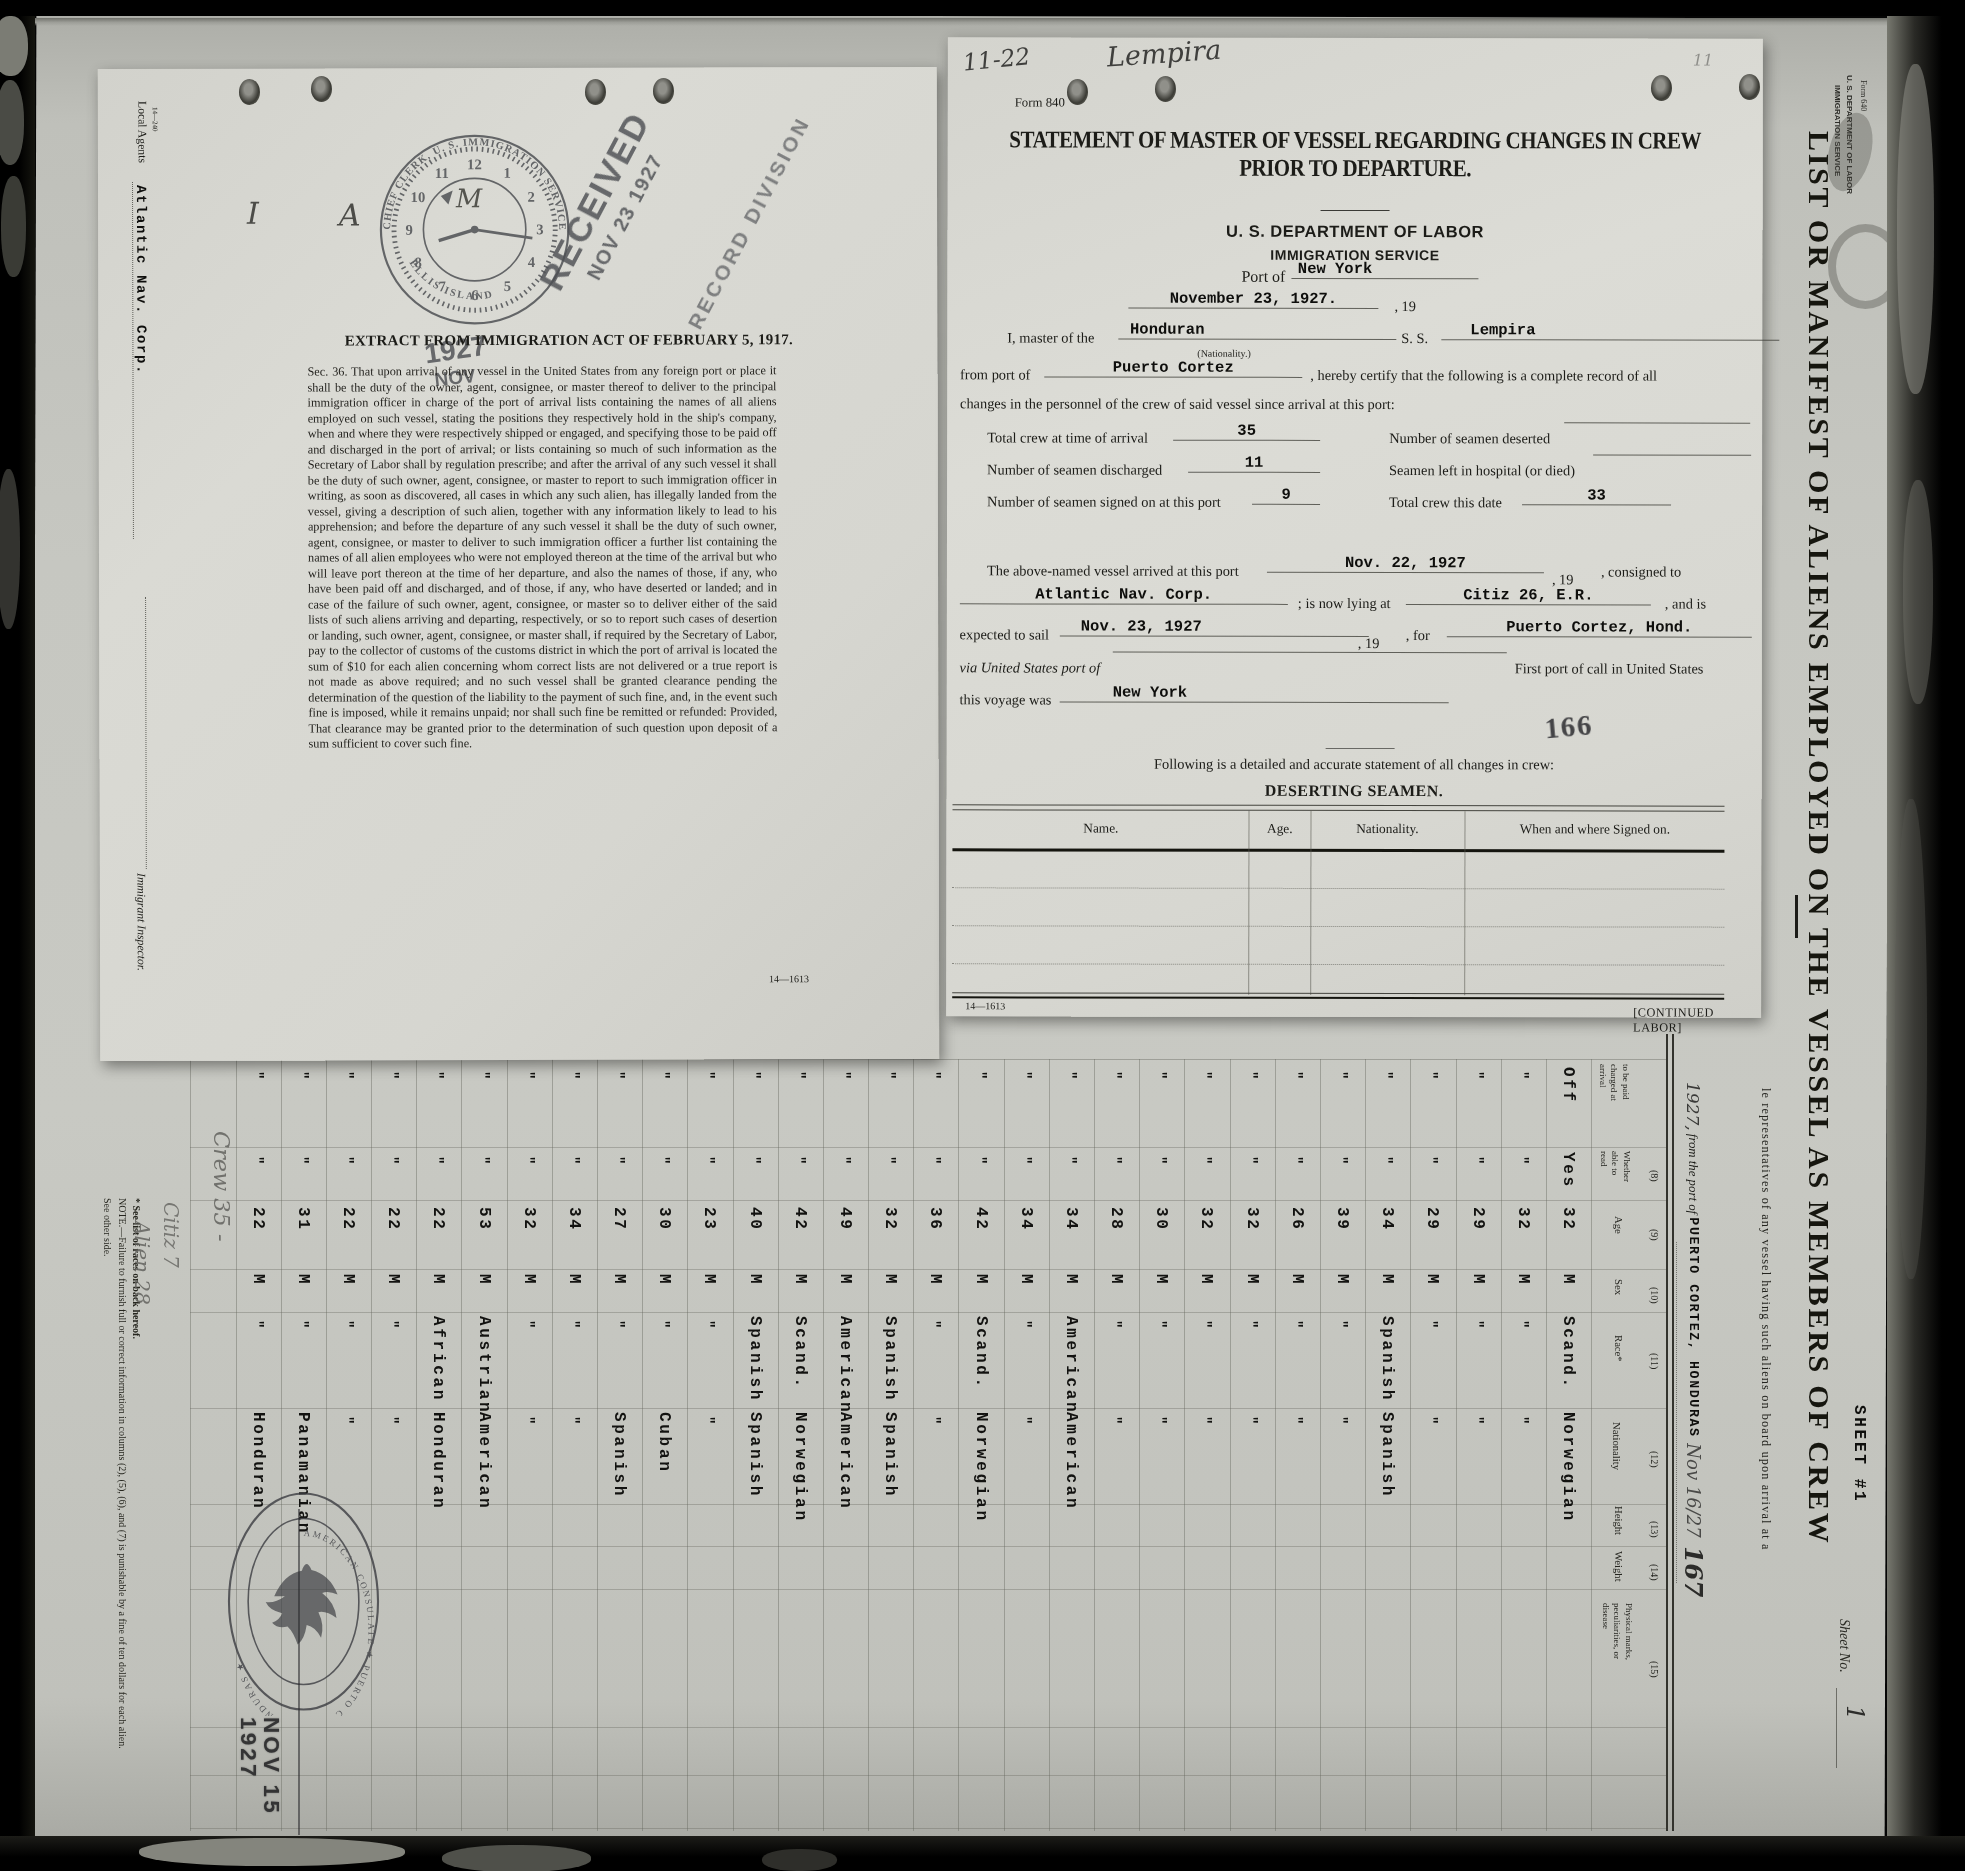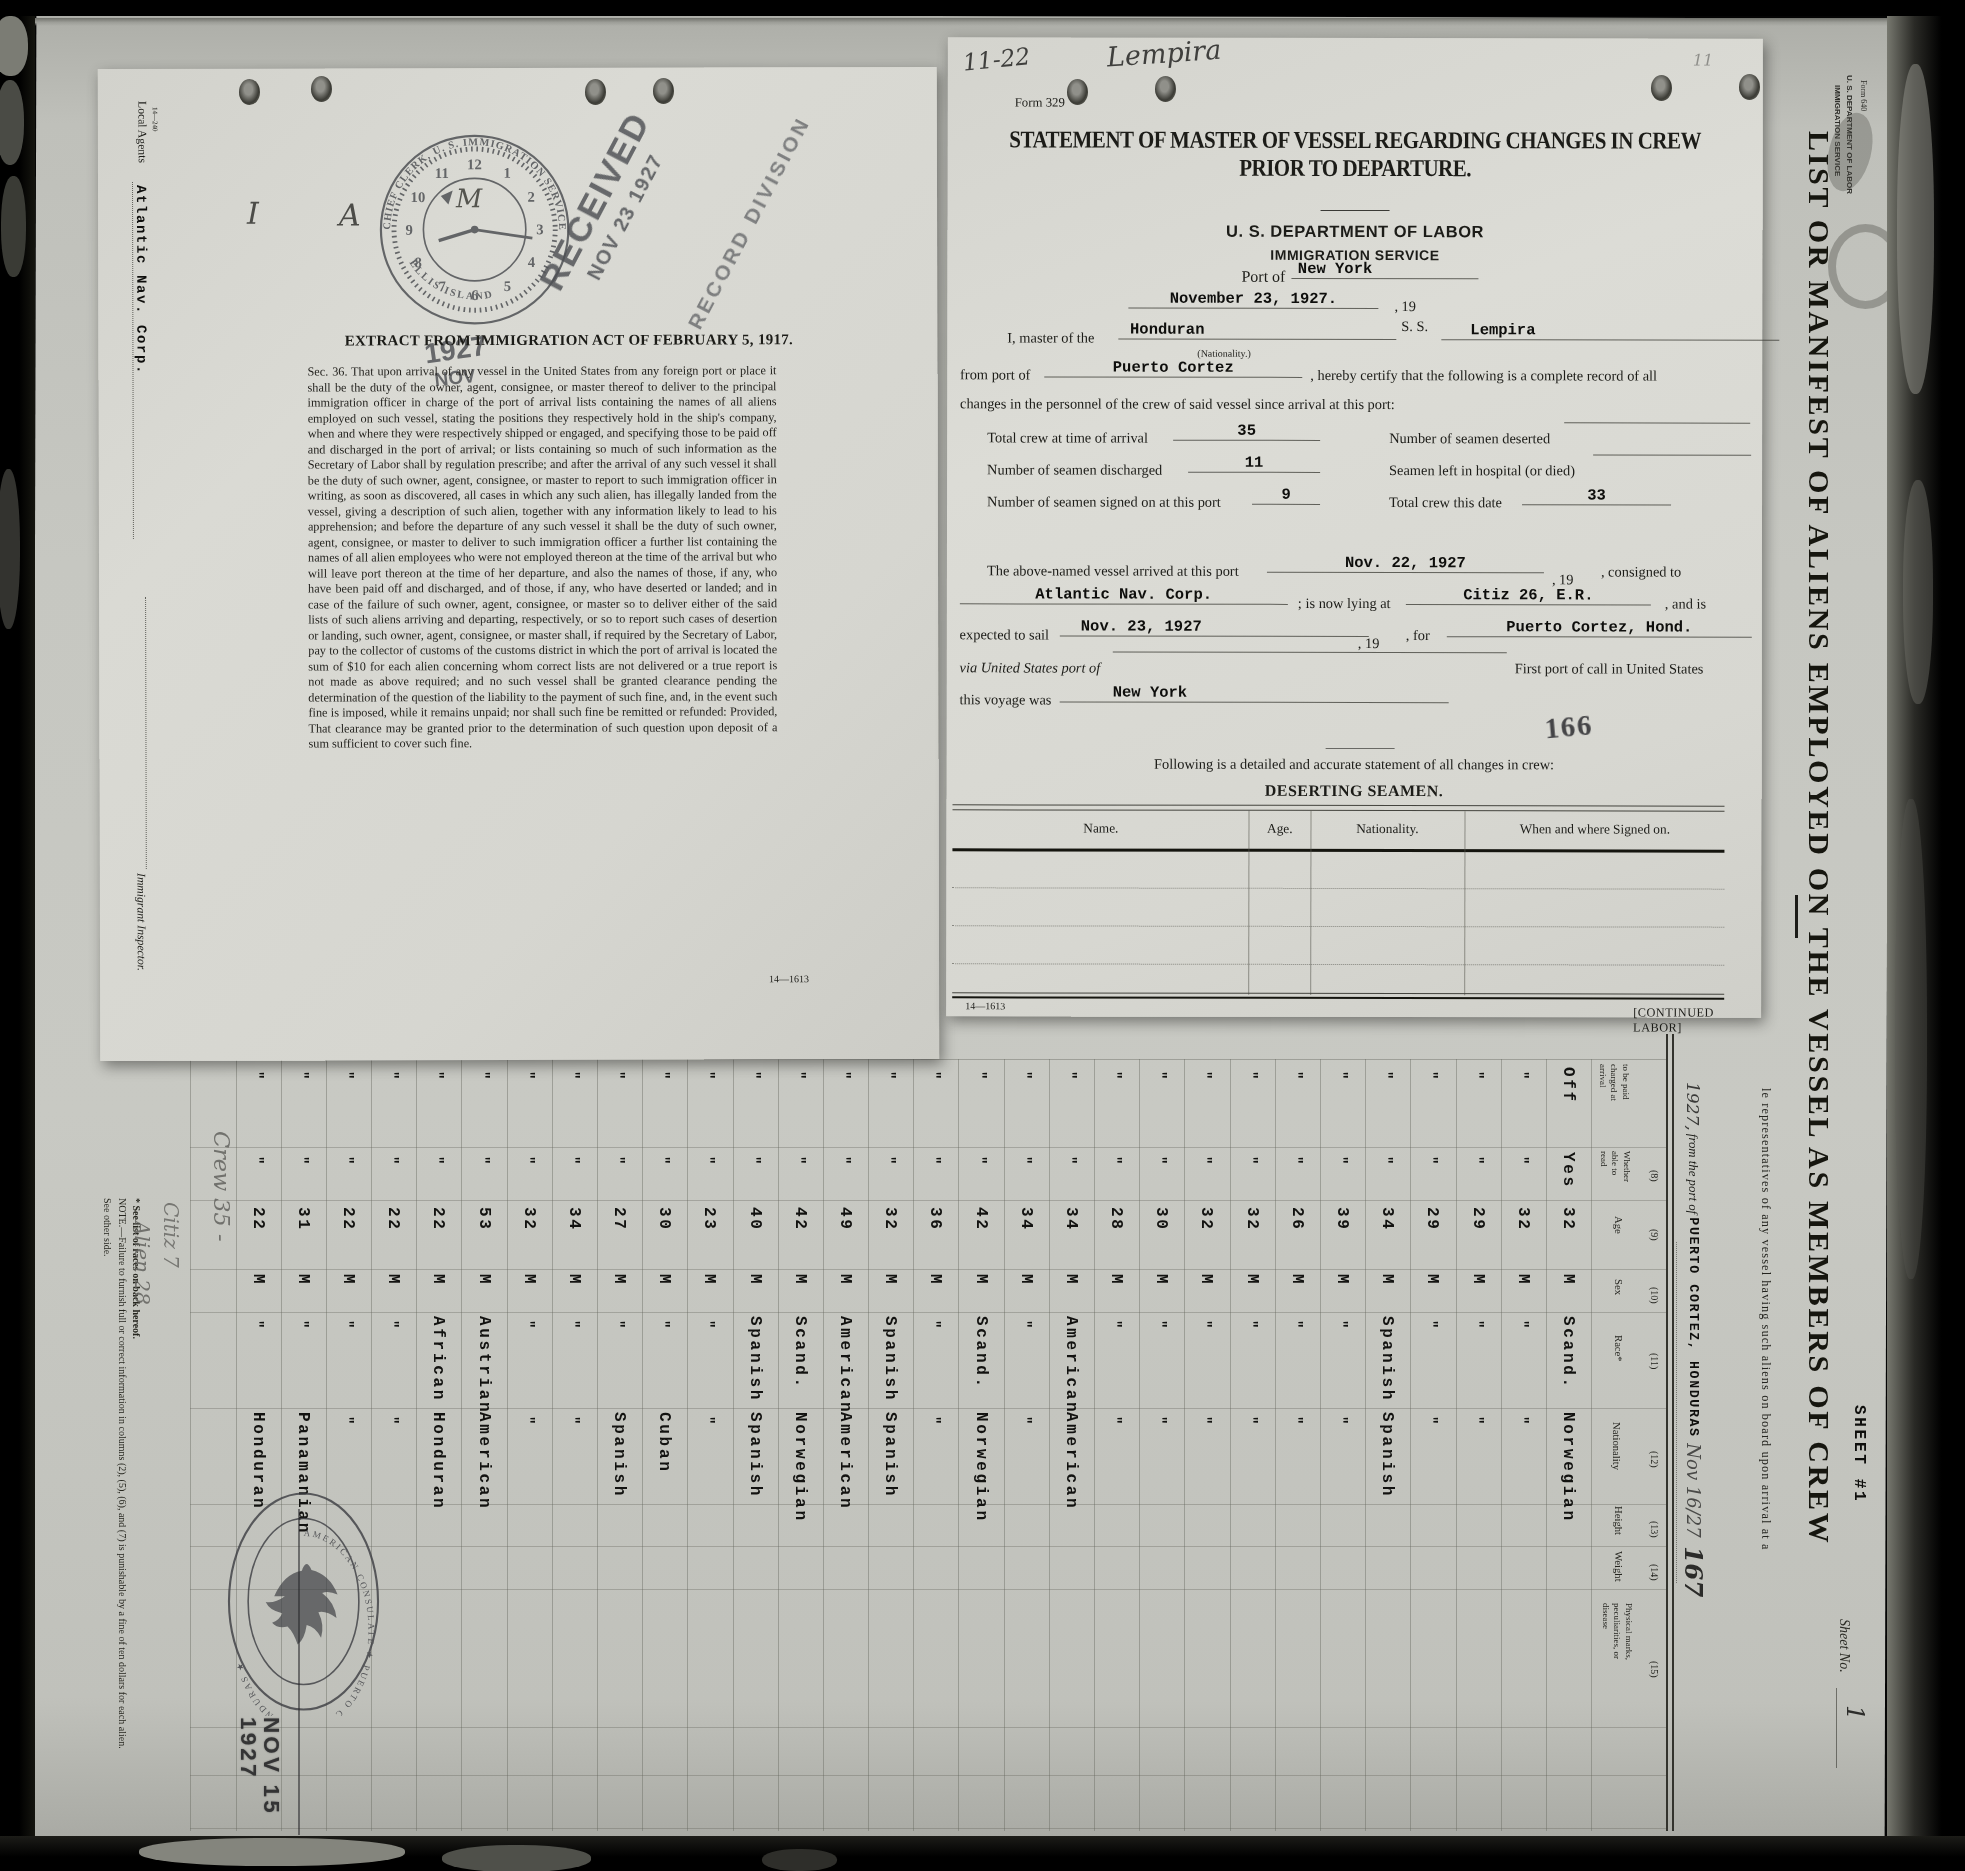--- a/index.html
+++ b/index.html
@@ -396,37 +396,37 @@
 
     <div class="abs ser center" style="left:208px;top:264px;width:525px;font-size:15px;font-weight:bold;letter-spacing:0.3px;">EXTRACT FROM IMMIGRATION ACT OF FEBRUARY 5, 1917.</div>
     <div class="abs ser" style="left:209px;top:296px;width:469px;font-size:12.3px;line-height:15.5px;text-align:justify;color:#201f1b;">Sec. 36.  That upon arrival of any vessel in the United States from any foreign port or place it shall be the duty of the owner, agent, consignee, or master thereof to deliver to the principal immigration officer in charge of the port of arrival lists containing the names of all aliens employed on such vessel, stating the positions they respectively hold in the ship's company, when and where they were respectively shipped or engaged, and specifying those to be paid off and discharged in the port of arrival; or lists containing so much of such information as the Secretary of Labor shall by regulation prescribe; and after the arrival of any such vessel it shall be the duty of such owner, agent, consignee, or master to report to such immigration officer in writing, as soon as discovered, all cases in which any such alien, has illegally landed from the vessel, giving a description of such alien, together with any information likely to lead to his apprehension; and before the departure of any such vessel it shall be the duty of such owner, agent, consignee, or master to deliver to such immigration officer a further list containing the names of all alien employees who were not employed thereon at the time of the arrival but who will leave port thereon at the time of her departure, and also the names of those, if any, who have been paid off and discharged, and of those, if any, who have deserted or landed; and in case of the failure of such owner, agent, consignee, or master so to deliver either of the said lists of such aliens arriving and departing, respectively, or so to report such cases of desertion or landing, such owner, agent, consignee, or master shall, if required by the Secretary of Labor, pay to the collector of customs of the customs district in which the port of arrival is located the sum of $10 for each alien concerning whom correct lists are not delivered or a true report is not made as above required; and no such vessel shall be granted clearance pending the determination of the question of the liability to the payment of such fine, and, in the event such fine is imposed, while it remains unpaid; nor shall such fine be remitted or refunded: Provided, That clearance may be granted prior to the determination of such question upon deposit of a sum sufficient to cover such fine.</div>
     <div class="abs ser" style="left:669px;top:906px;font-size:10px;">14—1613</div>
   </div>
 
   <div class="abs page form689">
     <div class="abs script" style="left:15px;top:7.5px;font-size:23.4px;color:#3f3f3d;transform:rotate(-6deg);">11-22</div>
     <div class="abs script" style="left:159px;top:0px;font-size:27px;color:#3f3f3d;transform:rotate(-4deg);">Lempira</div>
     <div class="abs script" style="left:745px;top:11.7px;font-size:16px;color:rgba(50,50,48,.45);">11</div>
-    <div class="abs ser" style="left:67px;top:58px;font-size:12.8px;">Form 329</div>
+    <div class="abs ser" style="left:67px;top:58px;font-size:12.8px;">Form 840</div>
 
     <div class="abs ser center" style="left:32px;top:90px;width:751px;font-size:21px;font-weight:bold;letter-spacing:-0.5px;transform:scaleY(1.15);">STATEMENT OF MASTER OF VESSEL REGARDING CHANGES IN CREW</div>
     <div class="abs ser center" style="left:32px;top:118px;width:751px;font-size:21px;font-weight:bold;letter-spacing:-0.5px;transform:scaleY(1.15);">PRIOR TO DEPARTURE.</div>
     <div class="line" style="left:373px;top:172px;width:69px;height:1.1px;"></div>
 
     <div class="abs sans center" style="left:32px;top:184px;width:751px;font-size:16.5px;font-weight:bold;letter-spacing:0.5px;">U. S. DEPARTMENT OF LABOR</div>
     <div class="abs sans center" style="left:32px;top:209px;width:751px;font-size:14px;font-weight:bold;letter-spacing:0.5px;">IMMIGRATION SERVICE</div>
 
     <div class="abs ser" style="left:294px;top:230px;font-size:16px;">Port of</div>
     <span class="abs u mono" style="left:344px;top:222px;width:181px;font-size:15.5px;text-align:left;padding-left:6.4px;">New York</span>
     <span class="abs u mono" style="left:181px;top:252px;width:250px;font-size:15.5px;">November 23, 1927.</span>
     <div class="abs ser" style="left:447px;top:260px;font-size:14.4px;">, 19</div>
 
     <div class="abs ser" style="left:60px;top:292px;font-size:14.4px;">I, master of the</div>
     <span class="abs u mono" style="left:171px;top:283px;width:266px;font-size:15.5px;text-align:left;padding-left:11.7px;">Honduran</span>
-    <div class="abs ser" style="left:454px;top:280px;font-size:14.4px;">S. S.</div>
+    <div class="abs ser" style="left:454px;top:292px;font-size:14.4px;">S. S.</div>
     <span class="abs u mono" style="left:494px;top:283px;width:309px;font-size:15.5px;text-align:left;padding-left:29px;">Lempira</span>
     <div class="abs ser" style="left:250px;top:310px;font-size:10px;">(Nationality.)</div>
 
     <div class="abs ser" style="left:12.8px;top:329px;font-size:14.4px;">from port of</div>
     <span class="abs u mono" style="left:97px;top:321px;width:258px;font-size:15.5px;">Puerto Cortez</span>
     <div class="abs ser" style="left:363px;top:329px;font-size:14.4px;">, hereby certify that the following is a complete record of all</div>
     <div class="abs ser" style="left:12.8px;top:358px;font-size:14.4px;">changes in the personnel of the crew of said vessel since arrival at this port:</div>
 
     <div class="abs ser" style="left:40px;top:392px;font-size:14.4px;">Total crew at time of arrival</div>
     <span class="abs u mono" style="left:226px;top:384px;width:147px;font-size:15.5px;">35</span>

